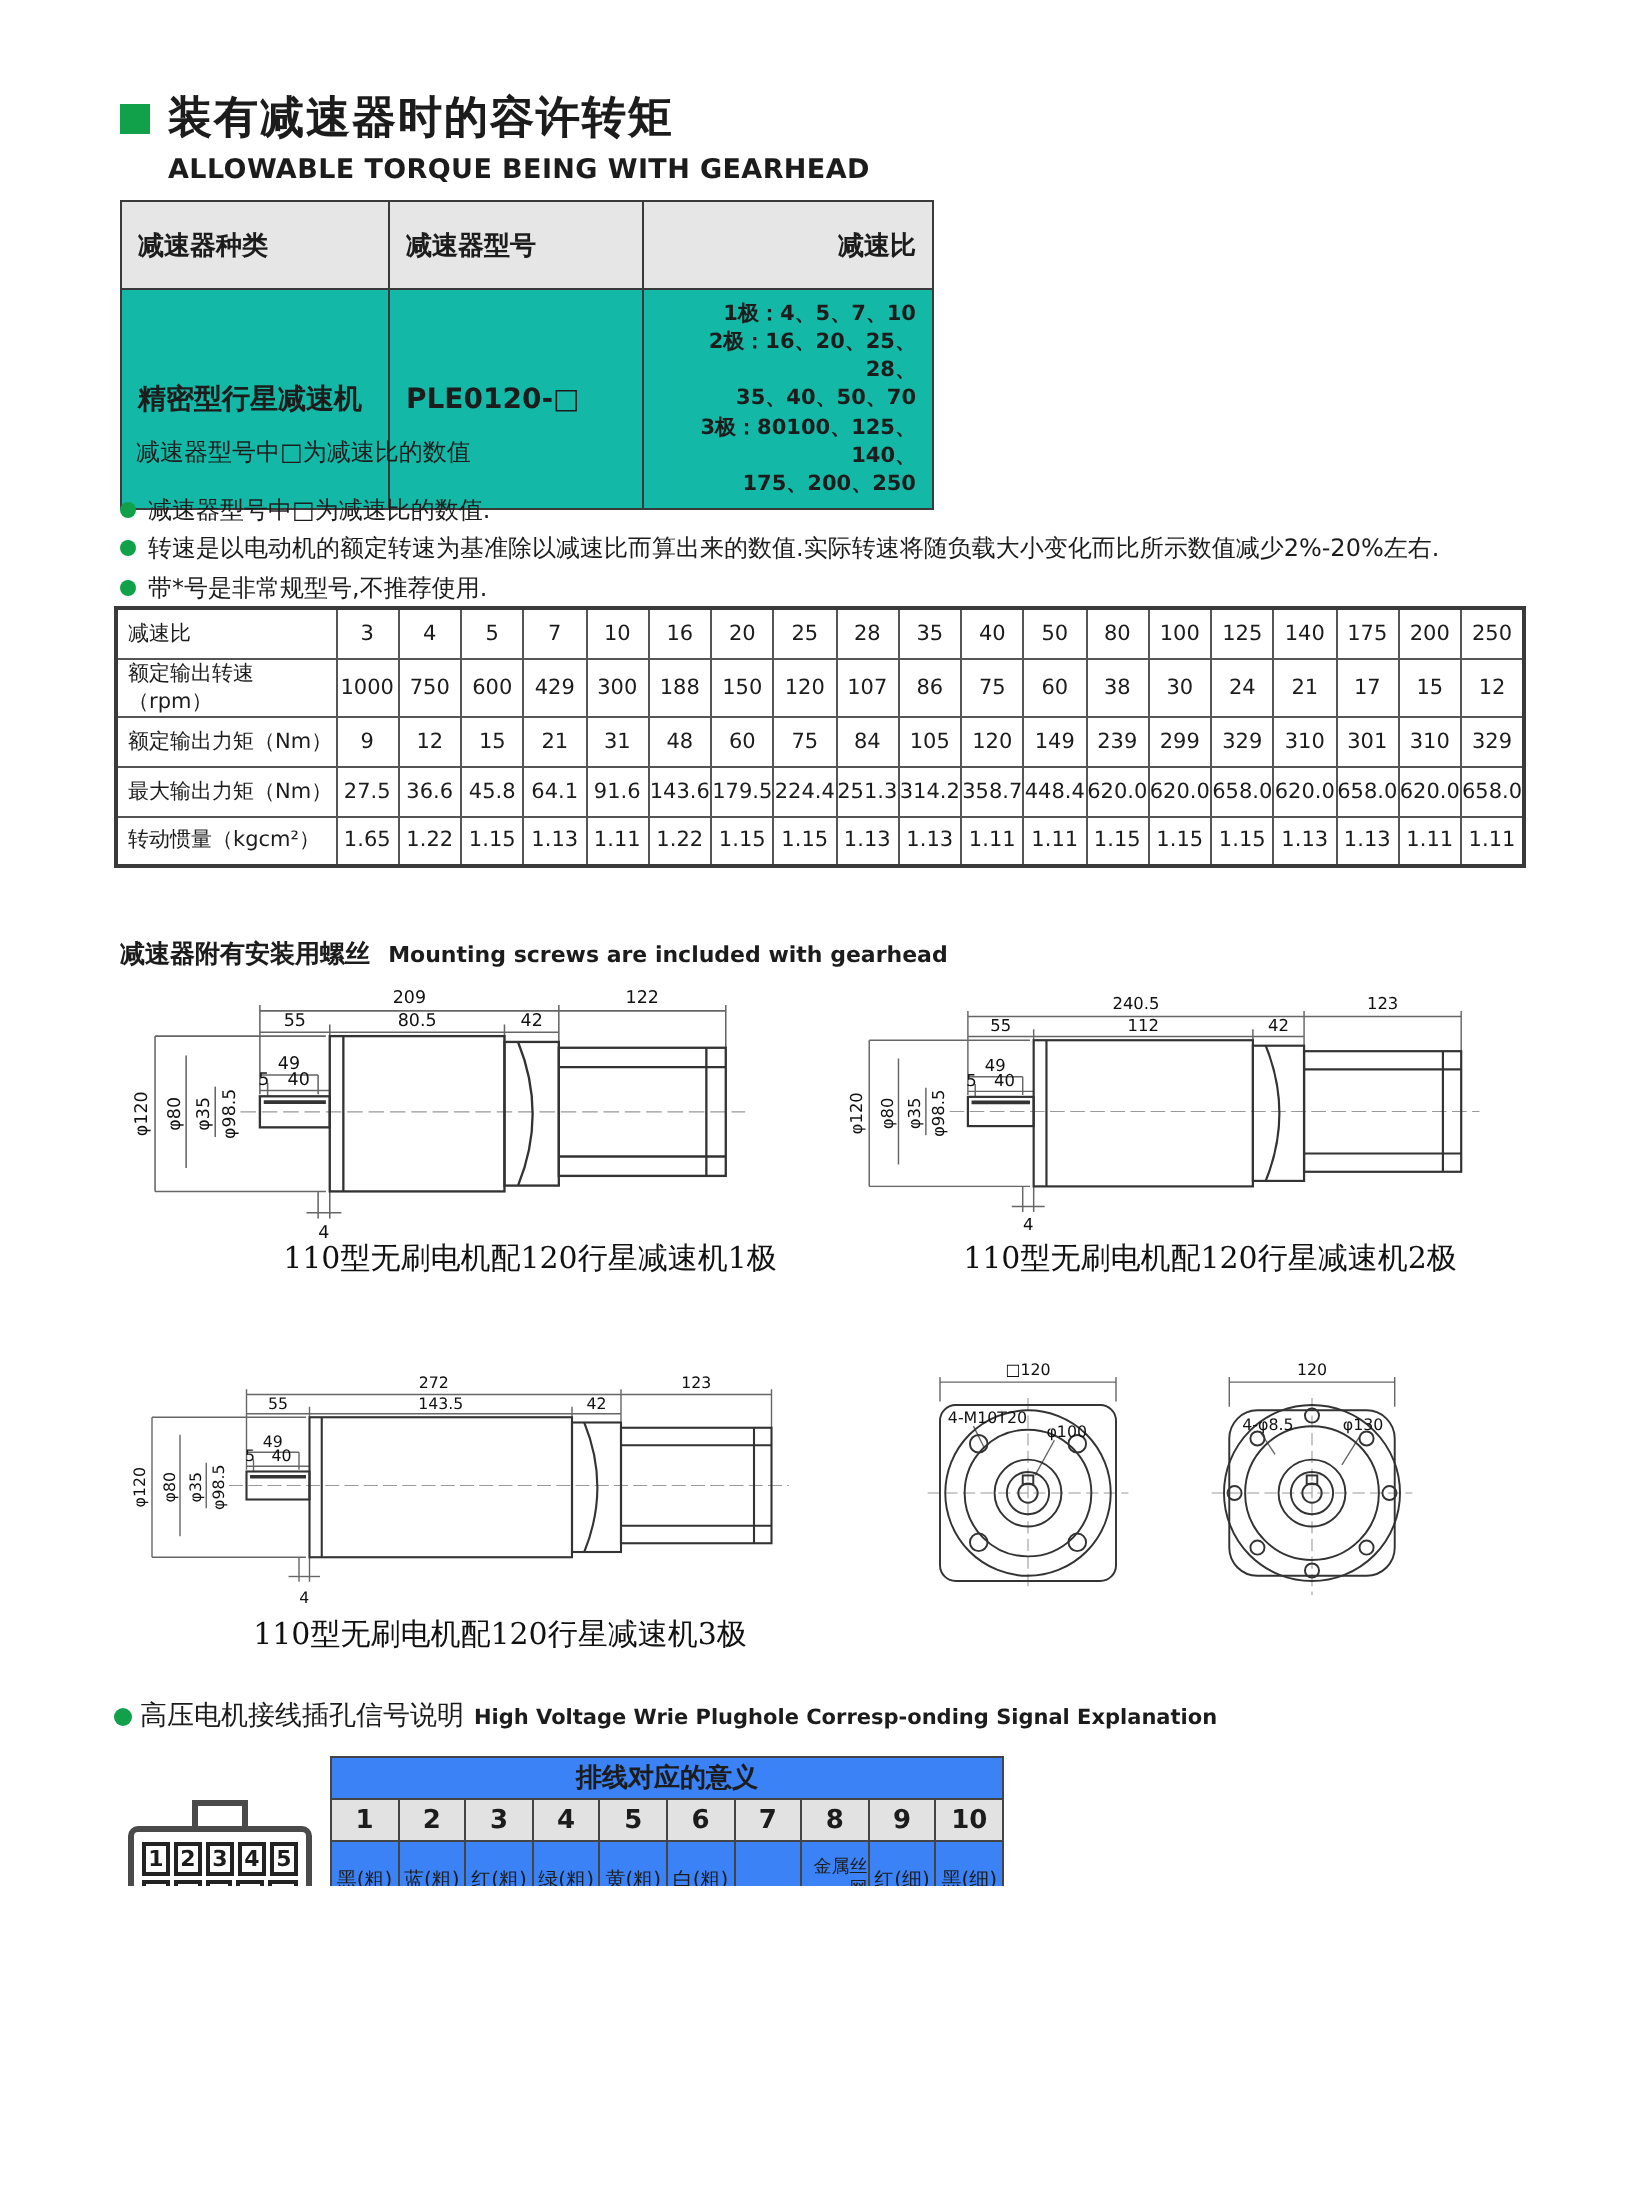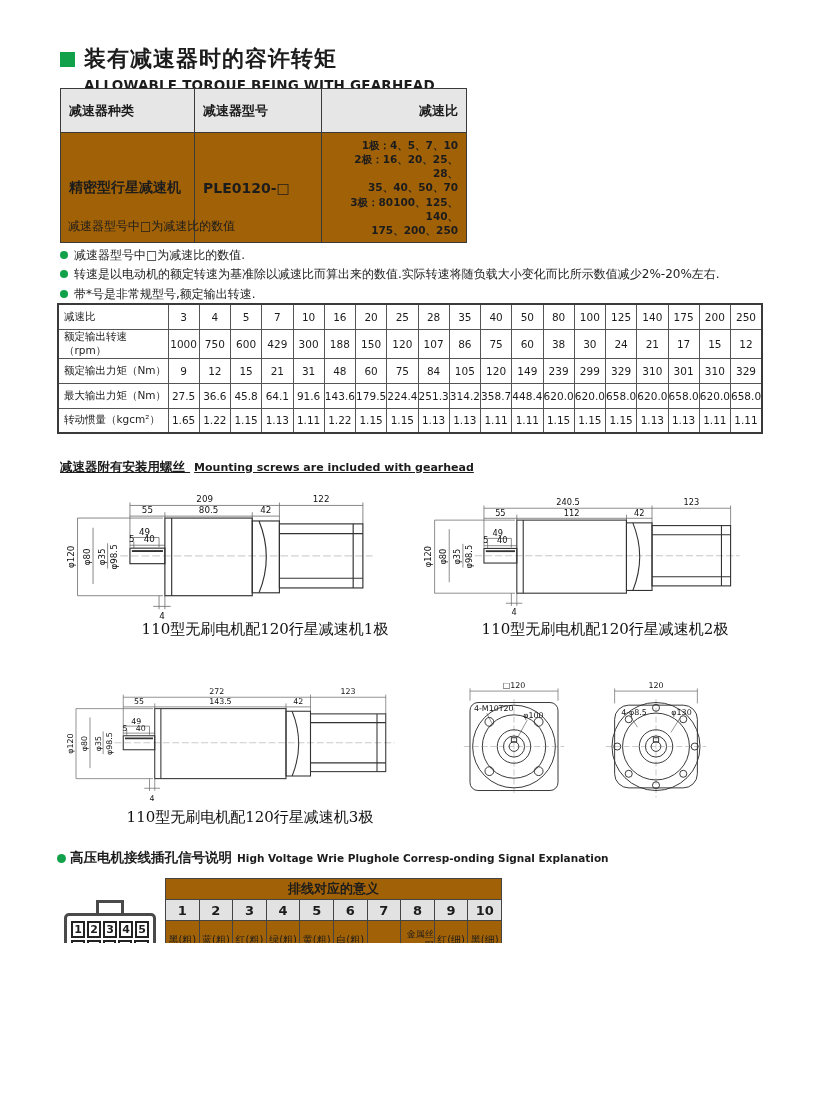--- a/index.html
+++ b/index.html
@@ -8,24 +8,24 @@
         font-family:"DejaVu Sans","Liberation Sans",sans-serif;color:#1c1c1c;overflow:hidden;}
 
   
   .title-block{position:absolute;left:60px;top:44px;}
   .title-row{display:flex;align-items:center;gap:9px;}
   .green-sq{width:15px;height:15px;flex:0 0 15px;}
   .title-cn{font-size:22px;font-weight:bold;letter-spacing:1px;}
   .title-en{font-size:13.5px;font-weight:bold;margin-left:24px;margin-top:3px;letter-spacing:.2px;}
 
   
-  .tbl1{position:absolute;left:60px;top:88px;width:406px;border-collapse:collapse;table-layout:fixed;}
+  .tbl1{position:absolute;left:60px;top:100px;width:406px;border-collapse:collapse;table-layout:fixed;}
   .tbl1 td{border:1.4px solid #3a3a3a;vertical-align:middle;padding:4px 8px;}
   .tbl1 .hd td{background:#e6e6e6;height:44px;font-size:13px;font-weight:bold;}
-  .tbl1 .bd td{height:110px;font-size:14px;font-weight:bold;background:#a16207;vertical-align:middle;}
+  .tbl1 .bd td{height:110px;font-size:14px;font-weight:bold;background:#14b8a6;vertical-align:middle;}
   .tbl1 col.c1{width:134px;} .tbl1 col.c2{width:127px;} .tbl1 col.c3{width:145px;}
   .tbl1 .ra{text-align:right;}
   .ratio-lines div{font-size:10.5px;font-weight:bold;line-height:1.35;text-align:right;}
 
   .footnote{position:absolute;left:68px;top:218px;font-size:12px;}
 
   
   .notes{position:absolute;left:60px;top:247px;width:720px;}
   .note{display:flex;align-items:flex-start;font-size:12px;line-height:1.45;margin-bottom:2px;}
   .dot{width:8px;height:8px;border-radius:50%;margin:4px 6px 0 0;flex:0 0 8px;}
@@ -34,44 +34,44 @@
   .tbl2{position:absolute;left:57px;top:303px;width:706px;border-collapse:collapse;table-layout:fixed;border:2px solid #3a3a3a;}
   .tbl2 td{border:1px solid #555;height:25px;text-align:center;font-size:10.5px;background:#fff;}
   .tbl2 td.rl{width:110px;text-align:left;padding-left:5px;font-size:10.5px;}
 
   
   .sec-head{position:absolute;display:flex;align-items:baseline;}
   .sec-dot{width:9px;height:9px;border-radius:50%;margin-right:4px;align-self:center;flex:0 0 9px;}
   .dim-head{left:57px;top:445px;}
   .dim-head .cn{font-size:16px;font-weight:bold;}
   .dim-head .en{font-size:11px;font-weight:bold;margin-left:6px;}
-  .dim-sub{position:absolute;left:60px;top:456px;text-decoration:underline;}
+  .dim-sub{position:absolute;left:60px;top:466px;}
   .dim-sub .cn{font-size:12.5px;font-weight:bold;}
   .dim-sub .en{font-size:11px;font-weight:bold;margin-left:4px;}
   .sig-head{left:57px;top:849px;}
-  .sig-head .cn{font-size:13.5px;font-weight:bold;}
+  .sig-head .cn{font-size:13.5px;font-weight:normal;}
   .sig-head .en{font-size:10.5px;font-weight:bold;margin-left:5px;}
 
   
   .draw{position:absolute;}
   .draw text{font-family:"DejaVu Sans",sans-serif;font-size:9px;fill:#111;}
   .caption{position:absolute;font-family:"DejaVu Serif","Liberation Serif",serif;
            font-size:15px;color:#111;text-align:center;}
 
   
   .connector{position:absolute;left:64px;top:900px;width:92px;}
   .conn-tab{width:28px;height:13px;border:3px solid #4a4a4a;border-bottom:none;margin:0 auto;}
   .conn-body{border:3px solid #4a4a4a;border-radius:5px;background:#fff;padding:4px 3px;}
   .conn-row{display:flex;justify-content:center;}
   .conn-pin{width:15px;height:17px;border:2px solid #222;margin:1px;background:#fff;
             font-size:11px;font-weight:bold;display:flex;align-items:center;justify-content:center;}
   .conn-pin.p10{font-size:9px;border-width:2.5px;}
 
   .ptbl{position:absolute;left:165px;top:878px;width:337px;border-collapse:collapse;table-layout:fixed;border:1.6px solid #3a3a3a;}
-  .ptbl td{border:1px solid #444;text-align:center;background:#a16207;overflow:hidden;}
+  .ptbl td{border:1px solid #444;text-align:center;background:#3b82f6;overflow:hidden;}
   .ptbl .ptitle{font-size:13px;font-weight:bold;height:21px;}
   .ptbl .num{background:#e2e2e2;font-size:13px;font-weight:bold;height:21px;}
   .ptbl .col{font-size:10px;height:38px;}
   .ptbl .mesh{font-size:9px;line-height:1.15;height:38px;text-align:right;}
   .ptbl .sig{font-size:12px;font-weight:bold;height:21px;}
   .ptbl .sig.vcc{font-size:8px;}
   .ptbl .shaded{background:#e2e2e2;}
 
   .pagenum{position:absolute;left:0;top:1044px;width:100%;text-align:right;font-size:13px;color:#333;}
 </style>
@@ -122,21 +122,21 @@
       <div class="note">
         <span class="dot" style="background: rgb(18, 161, 75);"></span>
         <span>减速器型号中□为减速比的数值.</span>
       </div>
       <div class="note">
         <span class="dot" style="background: rgb(18, 161, 75);"></span>
         <span>转速是以电动机的额定转速为基准除以减速比而算出来的数值.实际转速将随负载大小变化而比所示数值减少2%-20%左右.</span>
       </div>
       <div class="note">
         <span class="dot" style="background: rgb(18, 161, 75);"></span>
-        <span>带*号是非常规型号,额定输出转速.</span>
+        <span>带*号是非常规型号,不推荐使用.</span>
       </div>
     </div>
 
   <table class="tbl2">
     <tbody>
         <tr>
           <td class="rl">减速比</td>
           <td>3</td>
           <td>4</td>
           <td>5</td>

